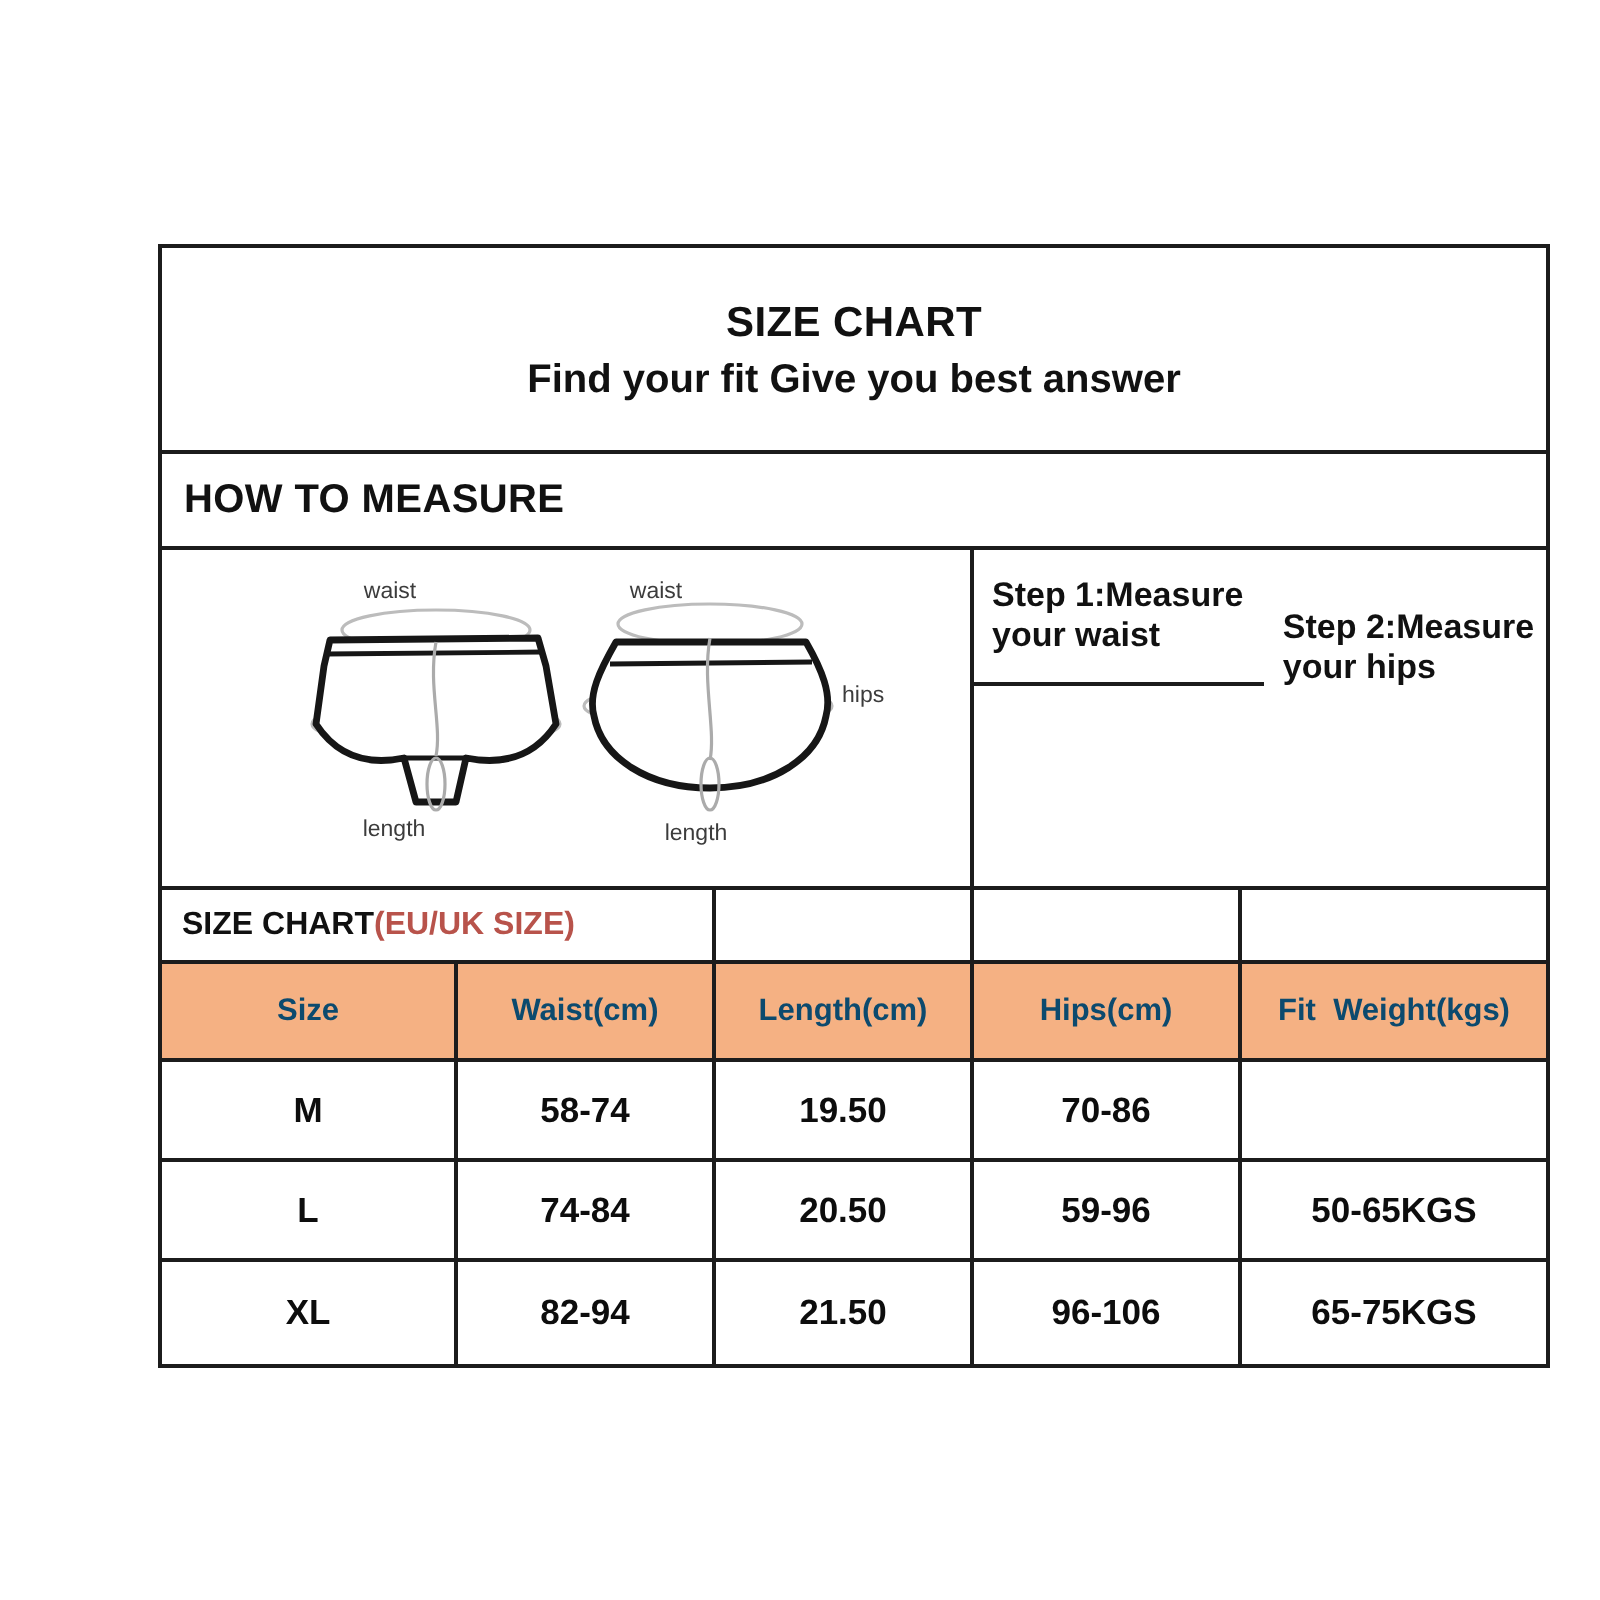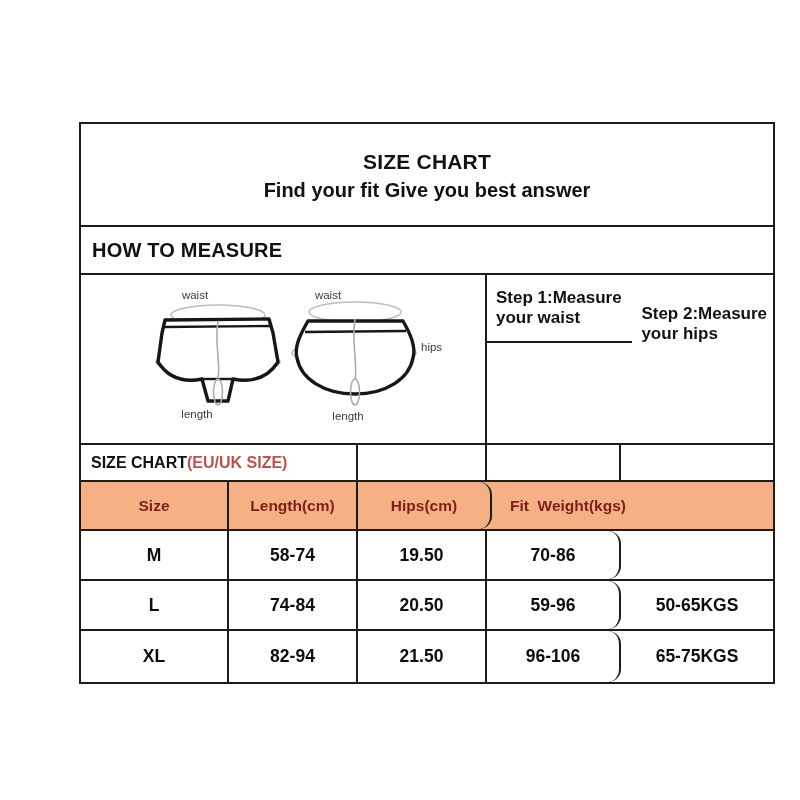--- a/index.html
+++ b/index.html
@@ -41,22 +41,22 @@
   .sub-c2{width:129px;}
   .sub-c3{width:134px;}
   .sub-c4{width:152px;}
   .subhead-text{font-size:16px;white-space:pre;}
   .accent{color:var(--accent,#B8534B);}
 
   
   .head-row{height:49px;background:var(--hdr,#F5B183);}
   .data-row{height:50px;}
   .data-row.last{height:51px;}
-  .c1{width:148px;} .c2{width:129px;} .c3{width:129px;} .c4{width:134px;border-radius:13px;} .c5{width:152px;}
-  .th{font-size:15.5px;color:#7f1d1d;white-space:pre-wrap;text-align:right;}
+  .c1{width:148px;} .c2{width:129px;} .c3{width:129px;} .c4{width:134px;} .c5{width:152px;}
+  .th{font-size:15.5px;color:#0c4a6e;white-space:pre-wrap;text-align:right;}
   .td{font-size:17.5px;color:#0d0d0d;}
 
   
   svg text{font-family:"Liberation Sans",sans-serif;font-weight:400;font-size:11.5px;fill:#3c3c3c;}
 </style>
 </head>
 <body>
 
 <div class="sheet">
 
@@ -109,20 +109,21 @@
     <div class="cell sub-c1">
       <span class="subhead-text"><span>SIZE CHART</span><span class="accent">(EU/UK SIZE)</span></span>
     </div>
     <div class="cell sub-c2"></div>
     <div class="cell sub-c3"></div>
     <div class="cell sub-c4 lastc"></div>
   </div>
 
   <div class="row head-row">
     <div class="cell c1 th">Size</div>
+    <div class="cell c2 th">Waist(cm)</div>
     <div class="cell c3 th">Length(cm)</div>
     <div class="cell c4 th">Hips(cm)</div>
     <div class="cell c5 th lastc">Fit  Weight(kgs)</div>
   </div>
 
   <div class="row data-row">
     <div class="cell c1 td">M</div>
     <div class="cell c2 td">58-74</div>
     <div class="cell c3 td">19.50</div>
     <div class="cell c4 td">70-86</div>

